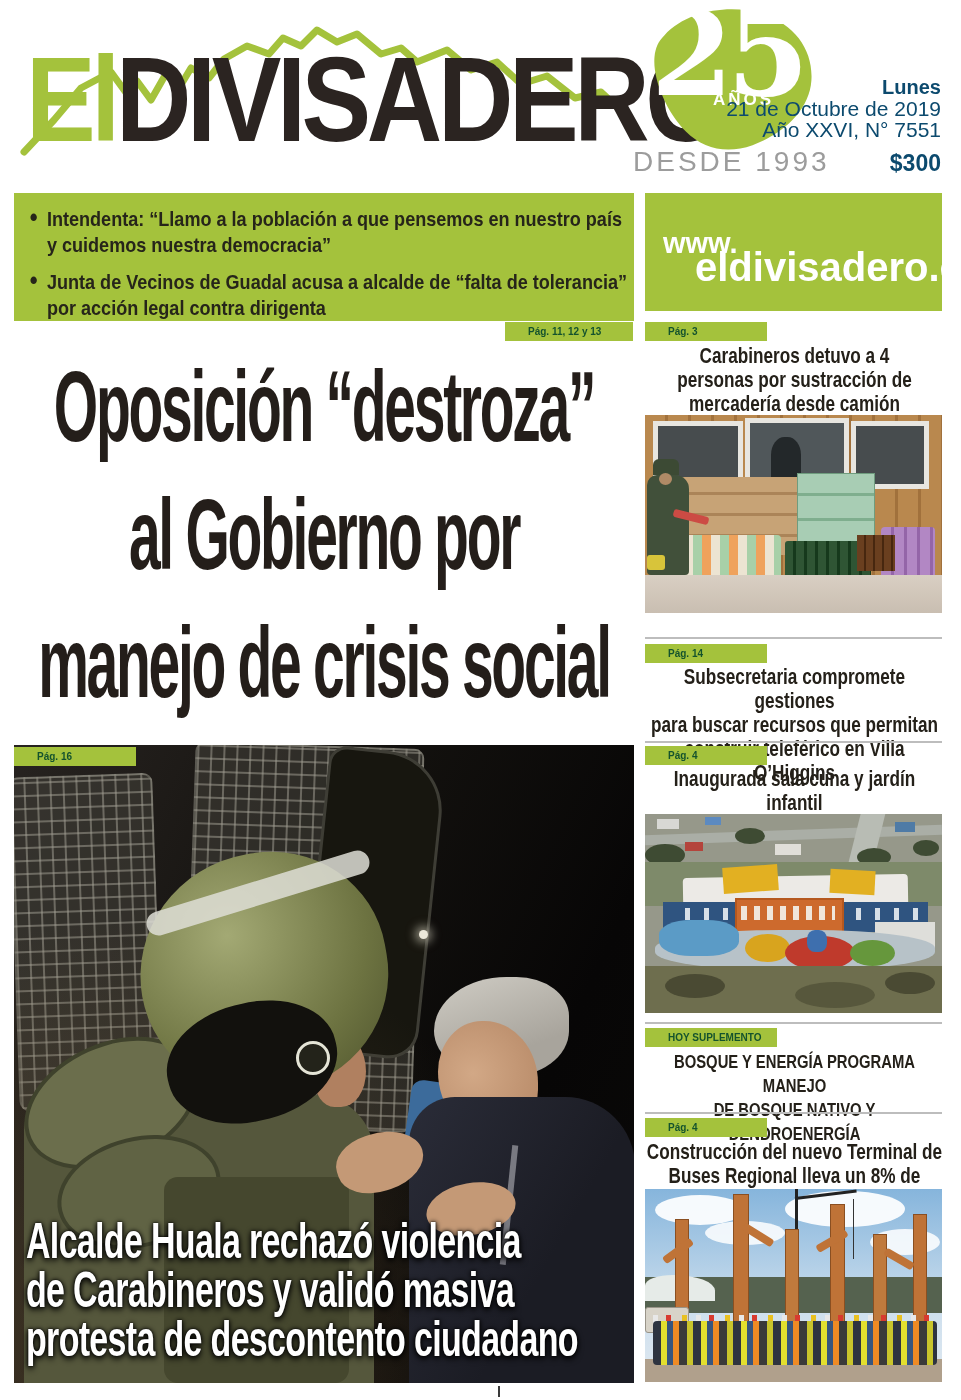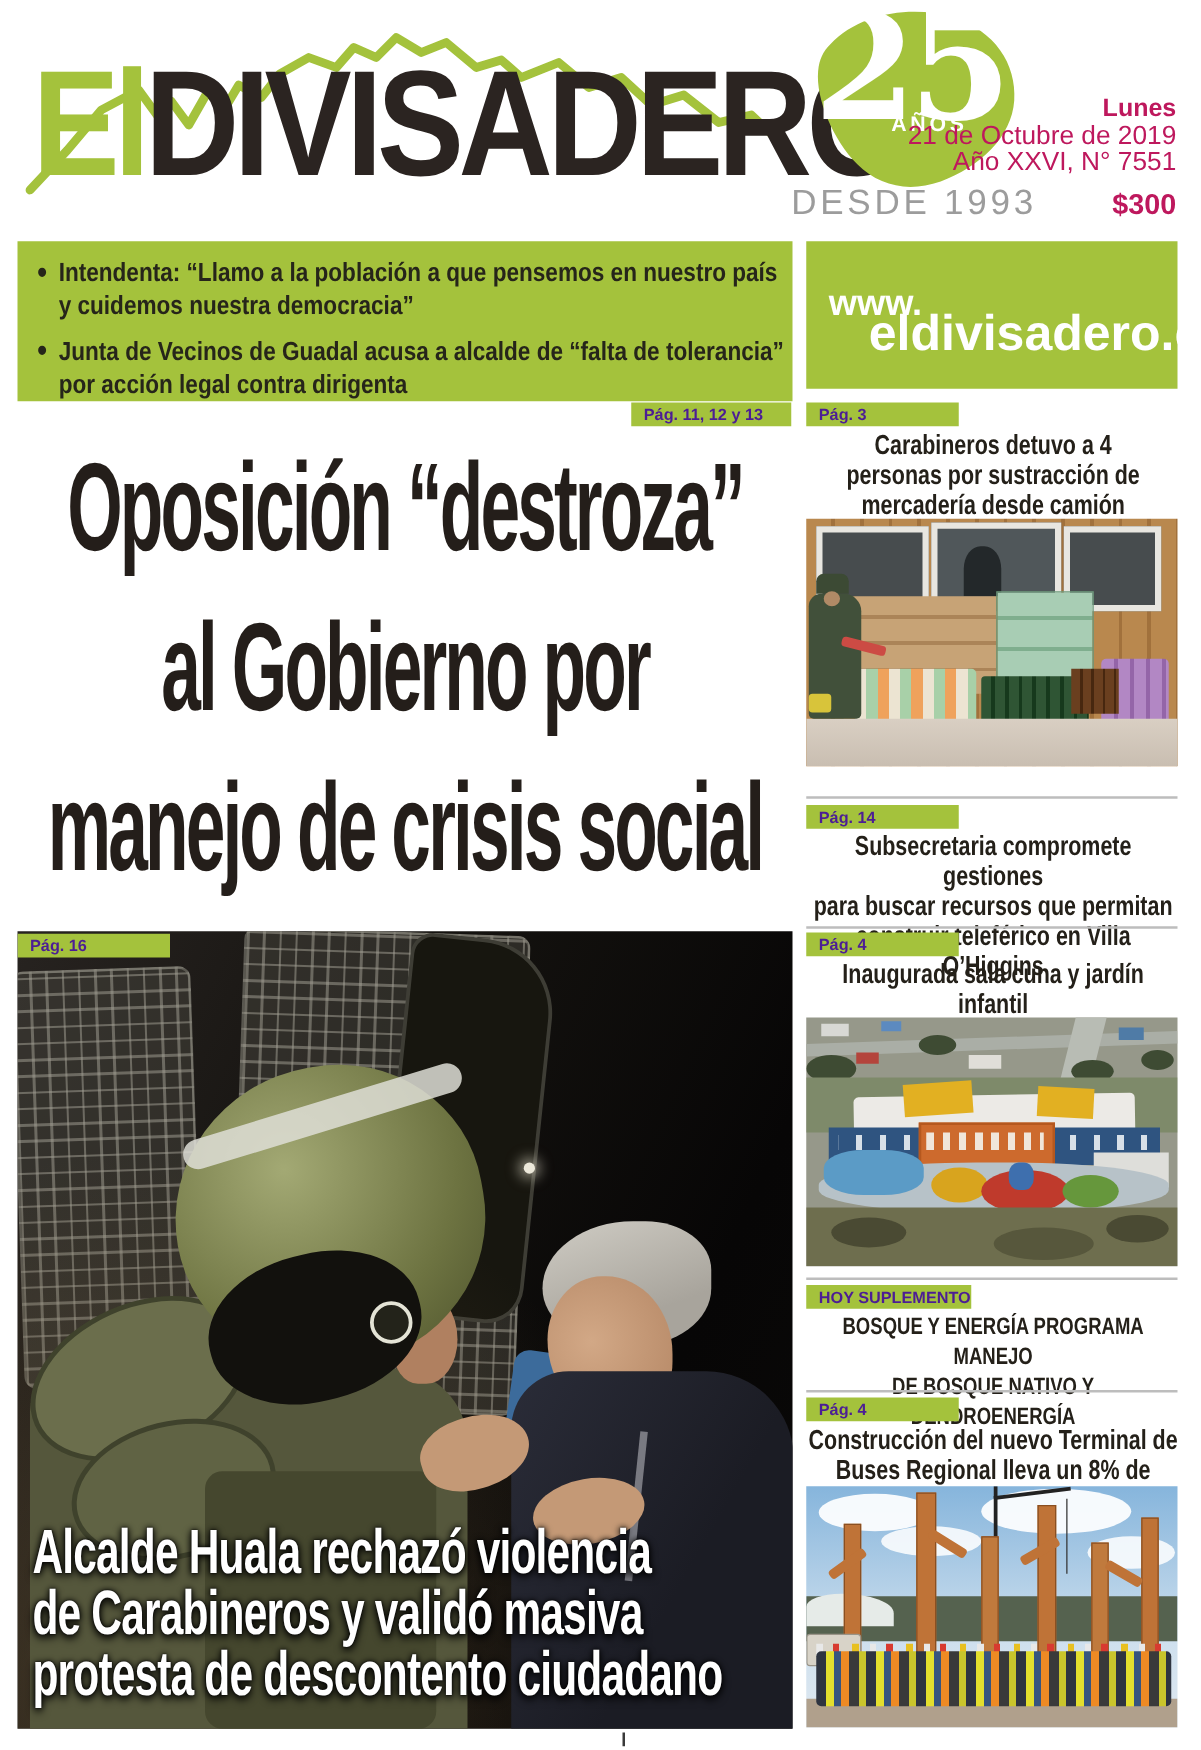--- a/index.html
+++ b/index.html
@@ -15,40 +15,40 @@
   .logo .el{color:#a4c23c;}
   .logo .nm{color:#2b2421;}
   .tagline{left:72px;top:152px;font-size:31px;letter-spacing:2px;color:#3f3a35;white-space:nowrap;}
   .badge{left:635px;top:4px;width:190px;height:152px;}
   .badge svg{position:absolute;left:0;top:0;}
   .badge .num{position:absolute;left:16px;top:-20px;font-family:"DejaVu Serif",serif;
               font-weight:bold;font-size:118px;color:#fff;letter-spacing:-6px;}
   .badge .anos{position:absolute;left:78px;top:86px;font-size:17px;font-weight:bold;
                color:#fff;letter-spacing:3px;}
   .since{left:633px;top:146px;width:200px;font-size:28px;color:#9c9c9c;letter-spacing:3px;white-space:nowrap;}
-  .dateline{right:20px;top:76px;text-align:right;color:#be185d;}
+  .dateline{right:20px;top:76px;text-align:right;color:#0c4a6e;}
   .dateline .day{font-size:20px;font-weight:bold;line-height:22px;}
   .dateline .date,.dateline .ed{font-size:21px;line-height:21px;}
   .dateline .price{font-size:23px;font-weight:bold;margin-top:10px;}
 
   
   .teaser-box{left:14px;top:193px;width:620px;height:128px;background:#a4c23c;box-sizing:border-box;
               padding:13px 8px 0 14px;}
   .teaser-box ul{margin:0;padding:0;list-style:none;}
   .teaser-box li{position:relative;padding-left:22px;margin-bottom:11px;font-weight:bold;
                  font-size:21px;line-height:26px;color:#26251a;transform:scaleX(.86);
                  transform-origin:left top;width:690px;}
   .teaser-box li::before{content:"\2022";position:absolute;left:2px;top:-2px;font-size:26px;}
   .web-box{left:645px;top:193px;width:297px;height:118px;background:#a4c23c;color:#fff;cursor:pointer;}
   .web-box .l1{position:absolute;left:18px;top:14px;font-size:29px;font-weight:bold;margin-top:20px;}
   .web-box .l2{position:absolute;left:50px;top:52px;font-size:40px;font-weight:bold;}
 
   
-  .tag{background:#a4c23c;color:#4c1d95;font-size:13px;font-weight:bold;height:19px;
-       line-height:19px;padding-left:10px;box-sizing:border-box;overflow:hidden;white-space:nowrap;}
+  .tag{background:#a4c23c;color:#14532d;font-size:10px;font-weight:bold;height:19px;
+       line-height:19px;padding-left:23px;box-sizing:border-box;overflow:hidden;white-space:nowrap;}
 
   
   .lead-tag{left:505px;top:322px;width:128px;}
   .lead-headline{left:324px;top:342px;width:1088px;margin-left:-544px;text-align:center;
                  font-size:100px;line-height:128px;font-weight:bold;letter-spacing:-4px;
                  color:#241e1a;transform:scaleX(.57);transform-origin:center top;}
   .lead-photo{left:14px;top:745px;width:620px;height:638px;overflow:hidden;cursor:pointer;
               background:linear-gradient(115deg,#272320 0%,#14120f 40%,#070606 75%,#0a0908 100%);}
   .photo-tag{left:0;top:2px;width:122px;}
   .mesh{background-color:rgba(68,66,58,.55);border:2px solid rgba(130,128,118,.5);border-radius:10px;

